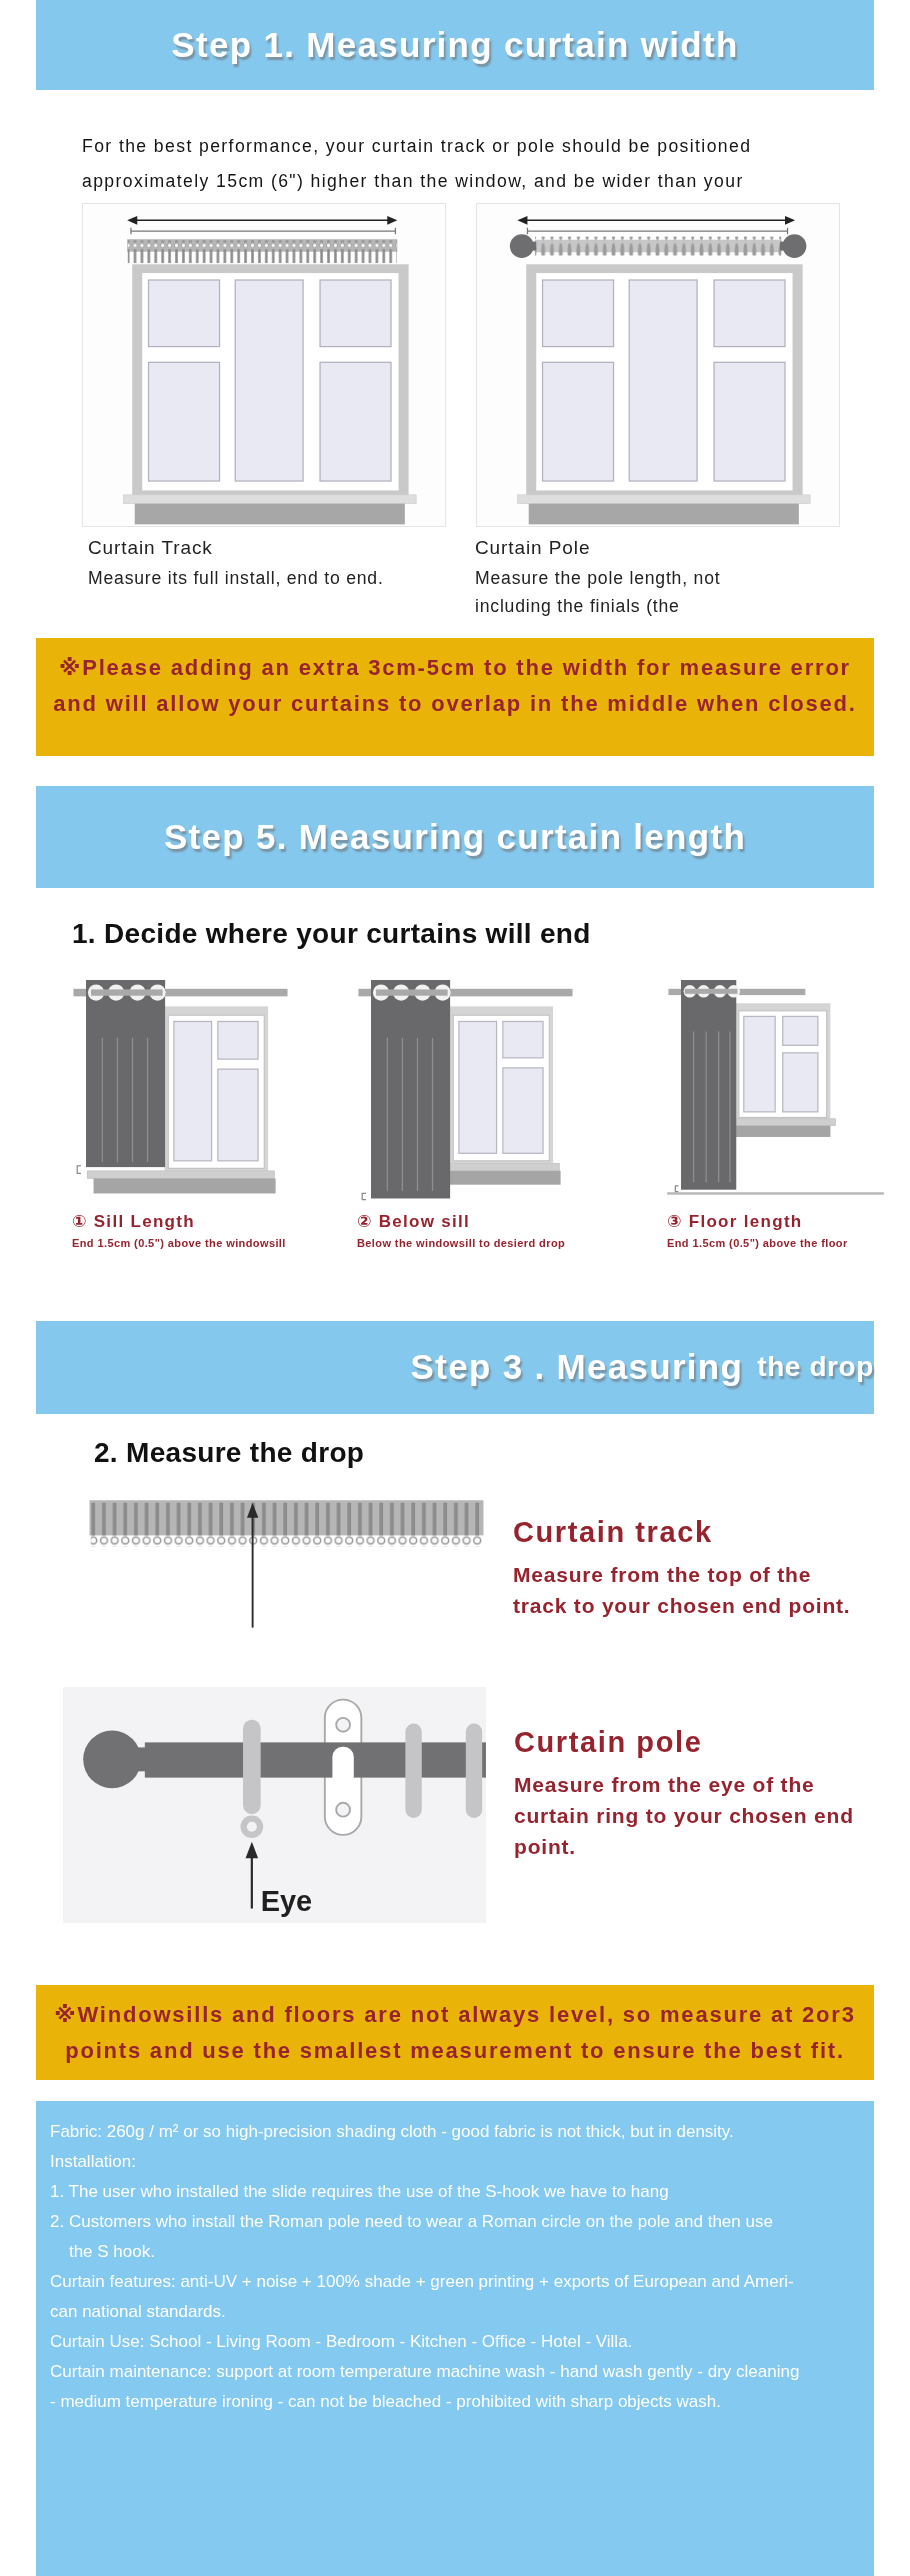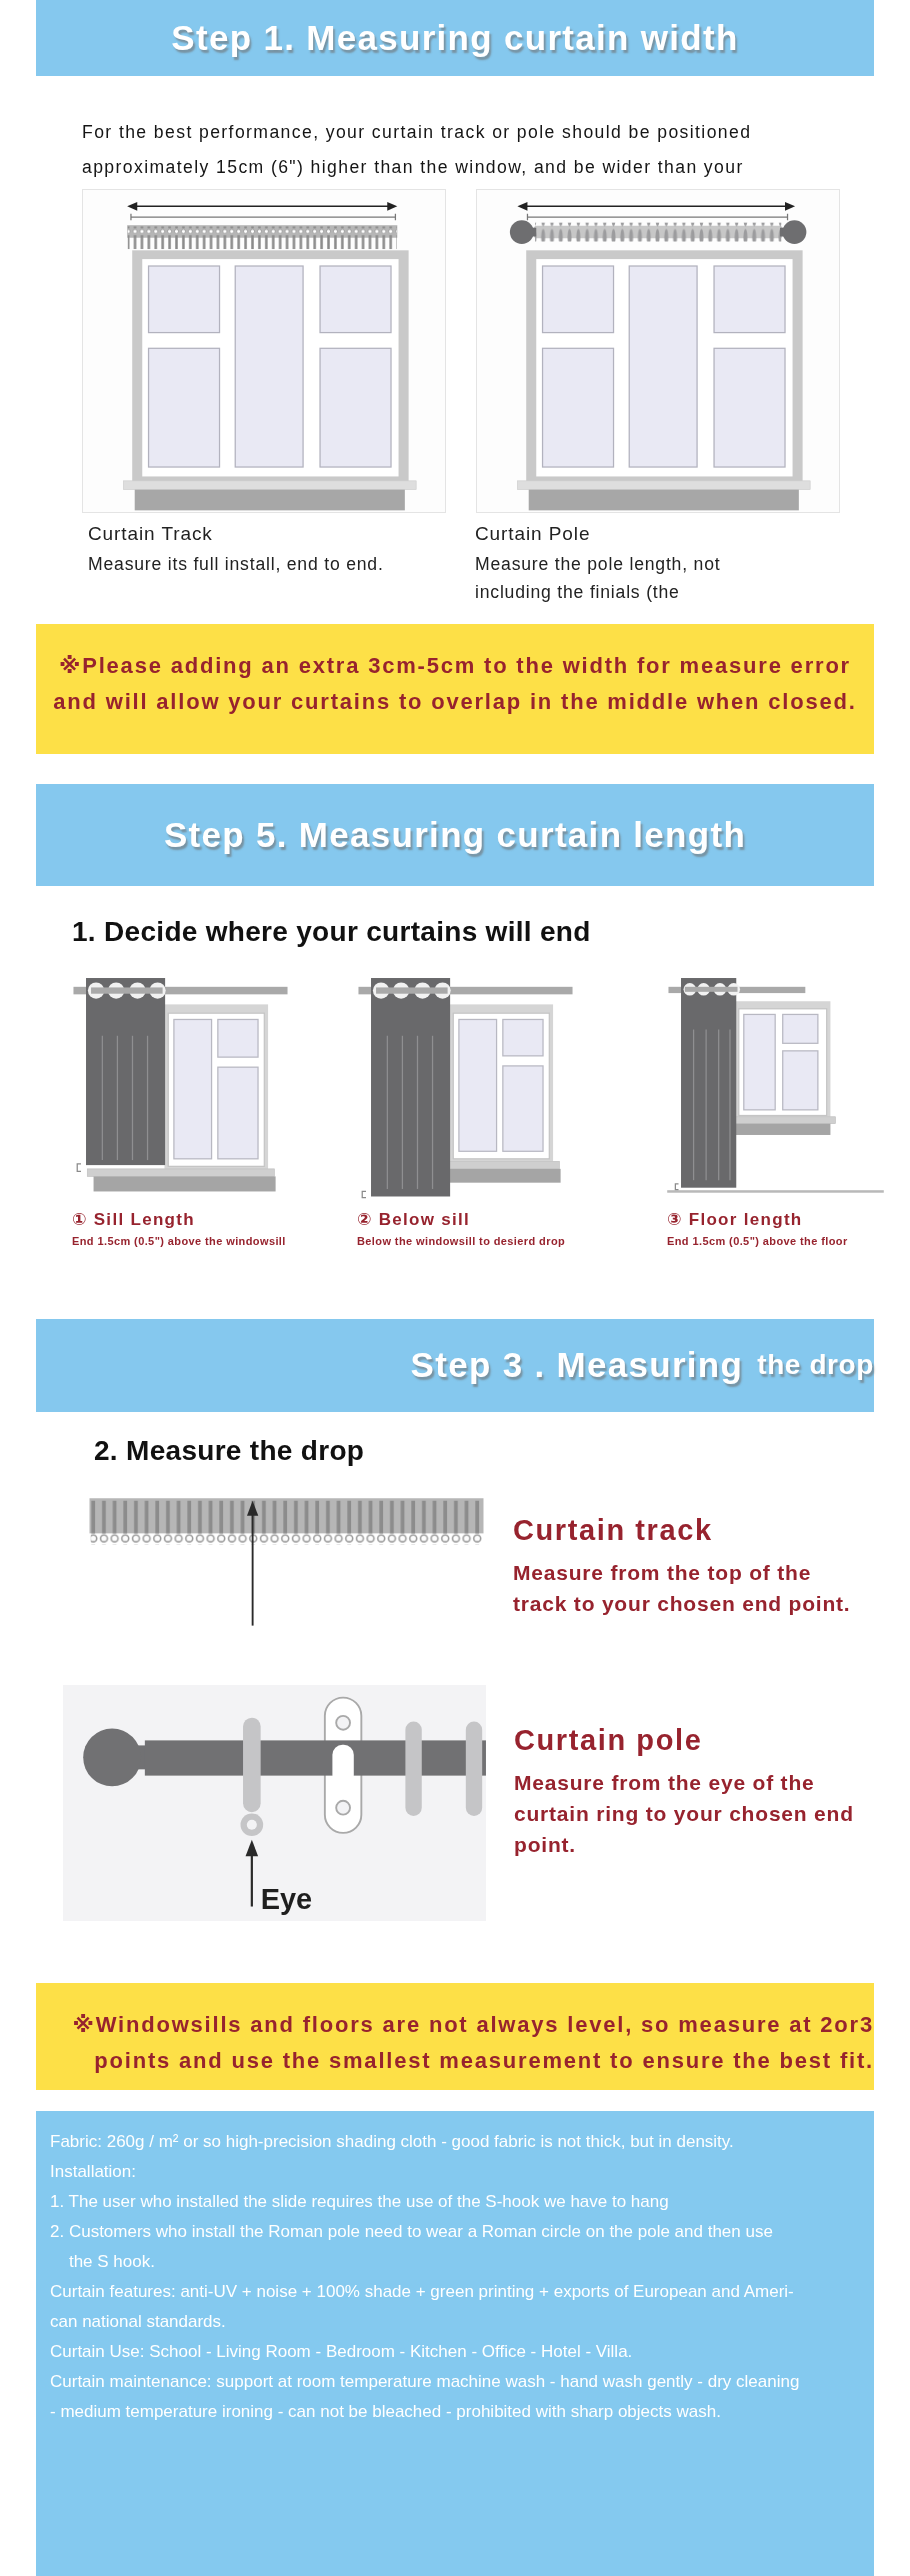--- a/index.html
+++ b/index.html
@@ -6,21 +6,21 @@
   .page {
     width: 910px;
     background: #ffffff;
     font-family: "Liberation Sans", "DejaVu Sans", sans-serif;
     color: #1a1a1a;
     overflow: hidden;
   }
   
   .band {
     margin: 0 36px;
-    height: 76px;
+    height: 90px;
     background: #85c8ee;
     display: flex;
     align-items: center;
     justify-content: center;
   }
   .band-title {
     font-size: 35px;
     font-weight: bold;
     color: #ffffff;
     letter-spacing: 1.3px;
@@ -62,26 +62,26 @@
     margin: 10px 0 0 88px;
   }
   .cap-col-left { width: 387px; }
   .cap-title { font-size: 19px; color: #222; letter-spacing: 0.9px; }
   .cap-line  { font-size: 17.6px; color: #222; letter-spacing: 0.8px; line-height: 28px; margin-top: 5px; }
   .cap-line + .cap-line { margin-top: 0; }
   
   .note-box {
     margin: 17.6px 36px 0 36px;
     height: 106px;
-    background: #fde047;
+    background: #eab308;
     text-align: center;
-    padding-top: 24px;
+    padding-top: 12px;
     box-sizing: content-box;
   }
-  .note-box.second { margin-top: 62px; height: 83px; text-align: right; }
+  .note-box.second { margin-top: 62px; height: 83px; }
   .note-line {
     font-size: 22px;
     font-weight: bold;
     color: #97232e;
     letter-spacing: 1.8px;
     line-height: 36px;
     white-space: nowrap;
   }
   
   .black-heading {

